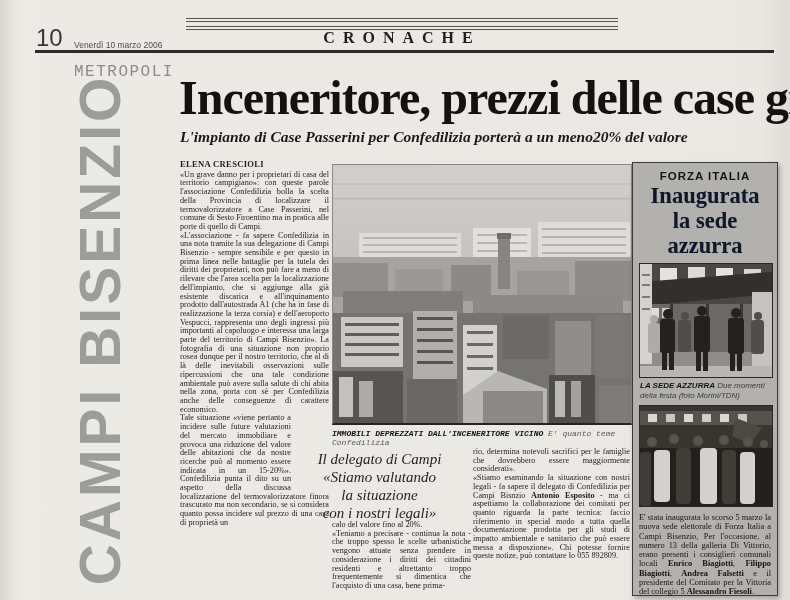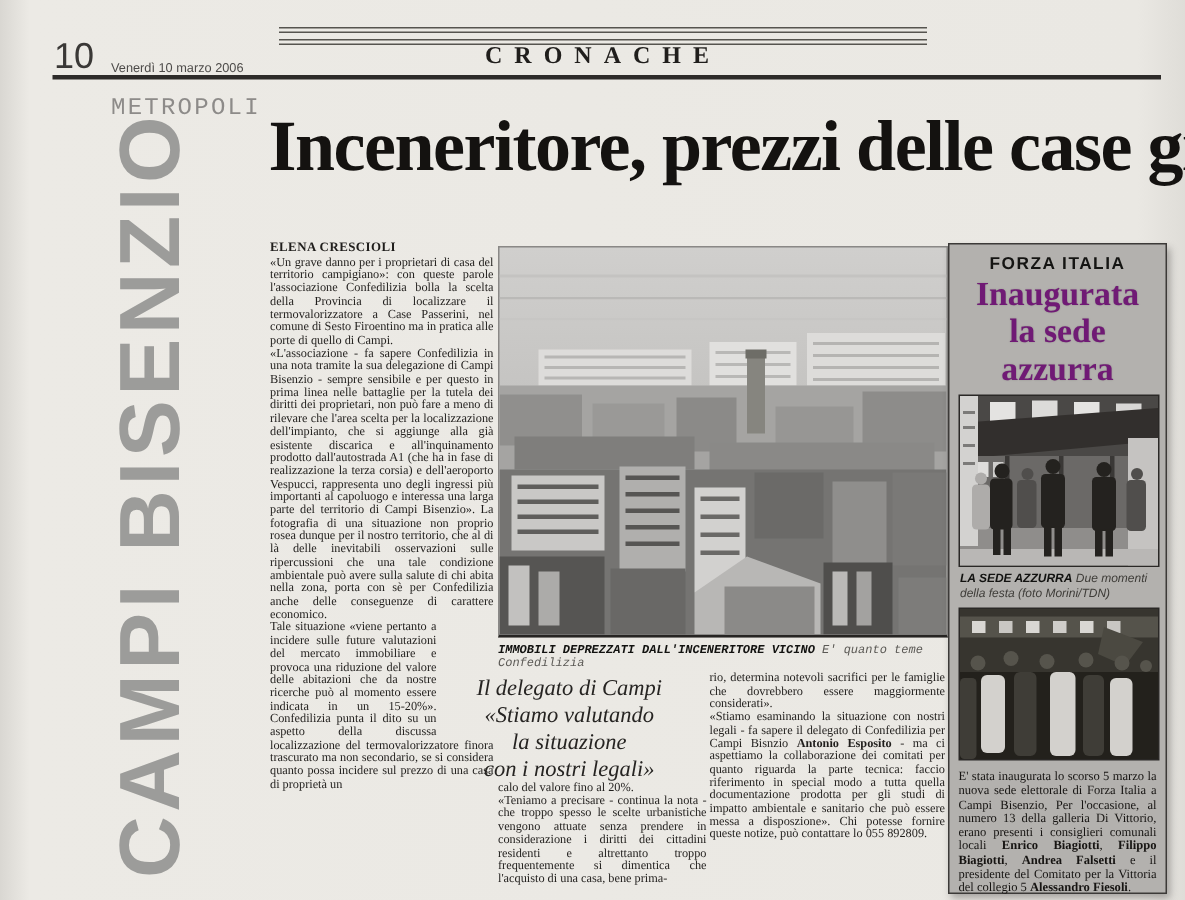--- a/index.html
+++ b/index.html
@@ -37,21 +37,21 @@
   .main-photo { position:absolute; left:332px; top:164px; width:298px; height:258px; border:1px solid #8a8886; border-bottom:2px solid #262422; background:#b5b4b2; }
   .photo-caption { position:absolute; left:332px; top:429px; width:300px; font-family:Liberation Mono, monospace; font-size:8px; font-style:italic; }
   .photo-caption .cap-b { font-weight:bold; color:#121210; }
   .photo-caption .cap-r { color:#5b5955; }
   
   .pullquote { position:absolute; left:291px; top:450px; width:177px; text-align:center; font-style:italic; font-size:15px; line-height:18px; color:#262422; white-space:pre-line; }
   
   .sidebar { position:absolute; left:632px; top:162px; width:146px; height:434px; box-sizing:border-box;
     background:#b3b1ae; border:1px solid #3c3a38; box-shadow:2px 3px 5px rgba(40,38,36,.35); padding:5px 6px; }
   .kicker { text-align:center; font-family:"Liberation Sans",sans-serif; font-weight:bold; font-size:11.5px; letter-spacing:1px; color:#151513; margin-top:2px; }
-  .sb-title { text-align:center; font-weight:bold; font-size:22.5px; line-height:25px; color:#701a75; white-space:pre-line; text-shadow:0 0 1px #8a8886; margin-top:1px; }
+  .sb-title { text-align:center; font-weight:bold; font-size:22.5px; line-height:25px; color:#0f172a; white-space:pre-line; text-shadow:0 0 1px #8a8886; margin-top:1px; }
   .sb-photo { display:block; margin:5px auto 0 auto; border:1px solid #2a2826; }
   .sb-caption { font-family:"Liberation Sans",sans-serif; font-size:8px; font-style:italic; line-height:9.5px; margin:3px 1px; }
   .sb-caption .cap-b { font-weight:bold; color:#121210; }
   .sb-caption .cap-r { color:#3e3c38; }
   .sb-body { margin-top:6px; font-size:8.4px; line-height:9.3px; text-align:justify; color:#161412; }
 </style>
 </head>
 <body>
 
 <div class="page">
@@ -66,20 +66,21 @@
       <div></div>
     </div>
   <div class="section">CRONACHE</div>
   <div class="rule-main"></div>
 
   <div class="vlabel">
     <span>CAMPI BISENZIO</span>
   </div>
 
   <div class="headline">Inceneritore, prezzi delle case giù</div>
+  <div class="subhead">L'impianto di Case Passerini per Confedilizia porterà a un meno20% del valore</div>
 
   <div class="col1 bodytext">
     <div class="byline">ELENA CRESCIOLI</div>
     <p>«Un grave danno per i proprietari di casa del territorio campigiano»: con queste parole l'associazione Confedilizia bolla la scelta della Provincia di localizzare il termovalorizzatore a Case Passerini, nel comune di Sesto Firoentino ma in pratica alle porte di quello di Campi.</p>
     <p>«L'associazione - fa sapere Confedilizia in una nota tramite la sua delegazione di Campi Bisenzio - sempre sensibile e per questo in prima linea nelle battaglie per la tutela dei diritti dei proprietari, non può fare a meno di rilevare che l'area scelta per la localizzazione dell'impianto, che si aggiunge alla già esistente discarica e all'inquinamento prodotto dall'autostrada A1 (che ha in fase di realizzazione la terza corsia) e dell'aeroporto Vespucci, rappresenta uno degli ingressi più importanti al capoluogo e interessa una larga parte del territorio di Campi Bisenzio». La fotografia di una situazione non proprio rosea dunque per il nostro territorio, che al di là delle inevitabili osservazioni sulle ripercussioni che una tale condizione ambientale può avere sulla salute di chi abita nella zona, porta con sè per Confedilizia anche delle conseguenze di carattere economico.</p>
     <p><span class="pq-spacer"></span><span>Tale situazione «viene pertanto a incidere sulle future valutazioni del mercato immobiliare e provoca una riduzione del valore delle abitazioni che da nostre ricerche può al momento essere indicata in un 15-20%». Confedilizia punta il dito su un aspetto della discussa localizzazione del termovalorizzatore finora trascurato ma non secondario, se si considera quanto possa incidere sul prezzo di una casa di proprietà un</span></p>
   </div>
 
   <svg class="main-photo" viewBox="0 0 298 258" width="298" height="258" preserveAspectRatio="none">
     <defs>

